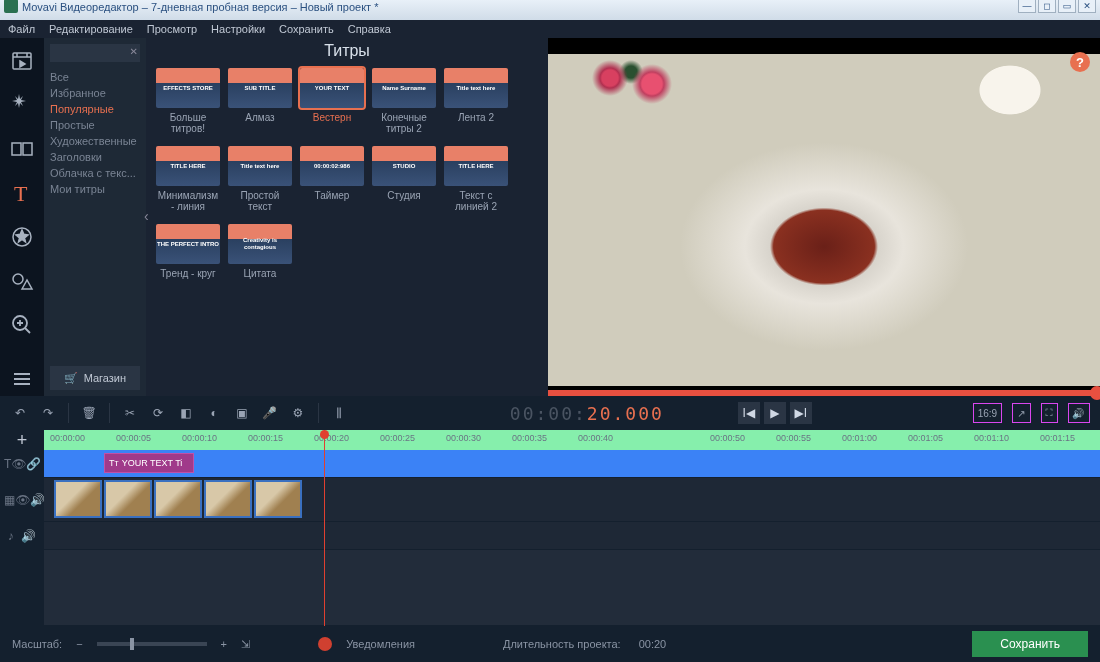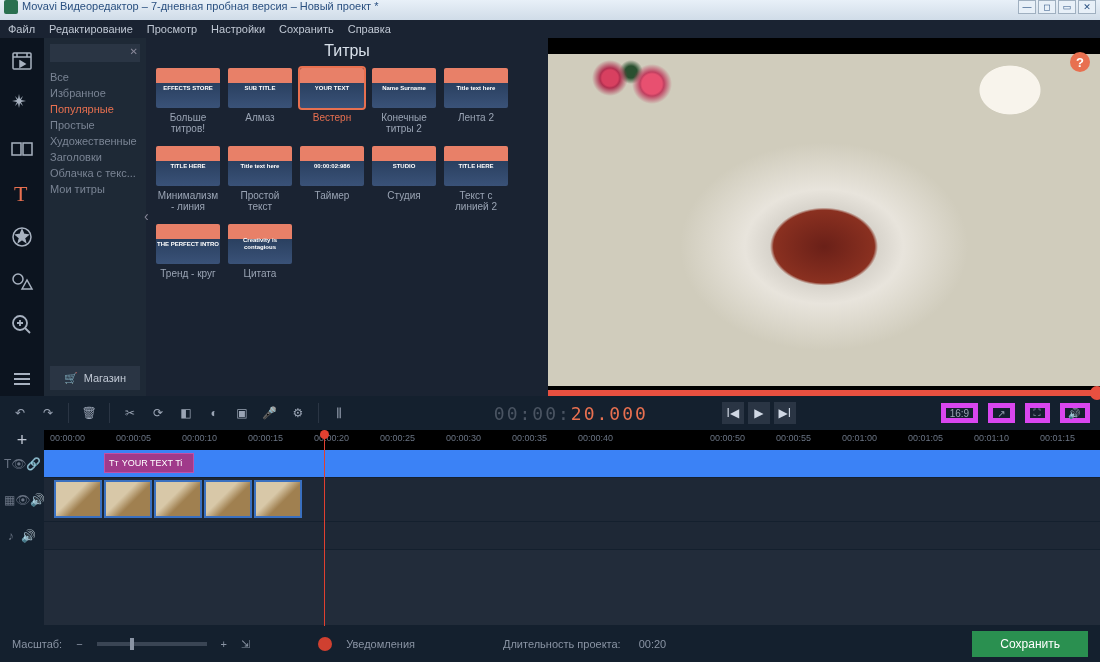--- a/index.html
+++ b/index.html
@@ -1,17 +1,17 @@
 <!DOCTYPE html>
 <html><head>
 <meta charset="utf-8">
 <style>
 * { margin: 0; padding: 0; box-sizing: border-box; }
 html, body { width: 1100px; height: 662px; overflow: hidden; font-family: Arial, sans-serif; background: #1a2332; color: #a8b2c0; font-size: 12px; }
-.titlebar { height: 20px; background: linear-gradient(#e8f0f8, #d0dce8); display: flex; align-items: flex-start; padding: 0 4px; color: #2a5080; font-size: 11px; }
+.titlebar { height: 20px; background: linear-gradient(#e8f0f8, #d0dce8); display: flex; align-items: flex-end; padding: 7px 4px; color: #2a5080; font-size: 11px; }
 .titlebar .icon { width: 14px; height: 14px; background: #2a7050; border-radius: 2px; margin-right: 4px; }
 .titlebar .wincontrols { margin-left: auto; display: flex; gap: 2px; }
 .titlebar .wincontrols span { width: 18px; height: 14px; display: flex; align-items: center; justify-content: center; border: 1px solid #a0b0c0; background: #e8f0f8; font-size: 9px; cursor: pointer; }
 .menubar { height: 18px; background: #1a2332; display: flex; align-items: center; padding: 0 8px; gap: 14px; font-size: 11px; color: #c0c8d4; }
 .menubar span { cursor: pointer; }
 .workspace { height: 358px; display: flex; }
 .leftstrip { width: 44px; background: #0c141f; display: flex; flex-direction: column; align-items: center; padding-top: 6px; gap: 10px; }
 .leftstrip .tool { width: 36px; height: 36px; display: flex; align-items: center; justify-content: center; cursor: pointer; color: #a8b2c0; }
 .leftstrip .tool.active { color: #e87050; }
 .leftstrip .tool svg { width: 24px; height: 24px; }
@@ -42,28 +42,28 @@
 .toolbar2 { height: 34px; background: #14202e; display: flex; align-items: center; padding: 0 10px; gap: 10px; }
 .toolbar2 .grp { display: flex; gap: 8px; align-items: center; }
 .toolbar2 .tb { width: 20px; height: 20px; display: flex; align-items: center; justify-content: center; cursor: pointer; color: #9aa4b4; }
 .toolbar2 .sep { width: 1px; height: 20px; background: #2a3544; }
 .timecode { margin-left: auto; font-family: monospace; font-size: 18px; letter-spacing: 2px; }
 .timecode .g { color: #4a5462; }
 .timecode .o { color: #e87050; }
 .playctrl { display: flex; gap: 4px; margin-left: 64px; }
 .playctrl .pb { width: 22px; height: 22px; background: #2a3544; display: flex; align-items: center; justify-content: center; cursor: pointer; color: #d0d8e4; }
 .rightctrl { display: flex; gap: 10px; margin-left: auto; align-items: center; }
-.rightctrl .rb { height: 20px; padding: 0 4px; display: flex; align-items: center; justify-content: center; cursor: pointer; color: #9aa4b4; border: 5px solid #d946ef; font-size: 10px; }
+.rightctrl .rb { height: 20px; padding: 0 4px; display: flex; align-items: center; justify-content: center; cursor: pointer; color: #9aa4b4; border: 1px solid #d946ef; font-size: 10px; }
 .timeline-area { height: 196px; background: #1a2332; display: flex; }
 .tl-left { width: 44px; background: #14202e; display: flex; flex-direction: column; }
 .tl-left .addbtn { height: 20px; display: flex; align-items: center; justify-content: center; font-size: 18px; color: #c0c8d4; cursor: pointer; }
 .tl-left .trkhdr { height: 28px; display: flex; align-items: center; justify-content: space-around; padding: 0 4px; color: #6a7484; font-size: 12px; }
 .tl-left .trkhdr.vid { height: 44px; }
 .tl-body { flex: 1; position: relative; overflow: hidden; background: #222c3a; }
-.ruler { height: 20px; background: #000000; position: relative; font-size: 9px; color: #6a7484; }
+.ruler { height: 20px; background: #86efac; position: relative; font-size: 9px; color: #6a7484; }
 .ruler .tick { position: absolute; top: 3px; }
 .playhead { position: absolute; top: 0; bottom: 0; width: 1px; background: #e04030; z-index: 5; }
 .playhead::before { content: ''; position: absolute; top: 0; left: -4px; width: 9px; height: 9px; background: #e04030; border-radius: 50%; }
 .track { position: relative; border-bottom: 1px solid #14202e; }
 .track.title { height: 28px; background: #3b82f6; }
 .track.video { height: 44px; background: #1e2836; }
 .track.audio { height: 28px; background: #1e2836; }
 .track.empty { height: 76px; background: #222c3a; }
 .titleclip { position: absolute; top: 3px; height: 20px; background: #a03a8a; border: 1px solid #c050a8; display: flex; align-items: center; padding: 0 4px; font-size: 9px; color: #fff; overflow: hidden; white-space: nowrap; }
 .vidclips { position: absolute; top: 2px; left: 10px; display: flex; gap: 2px; }

